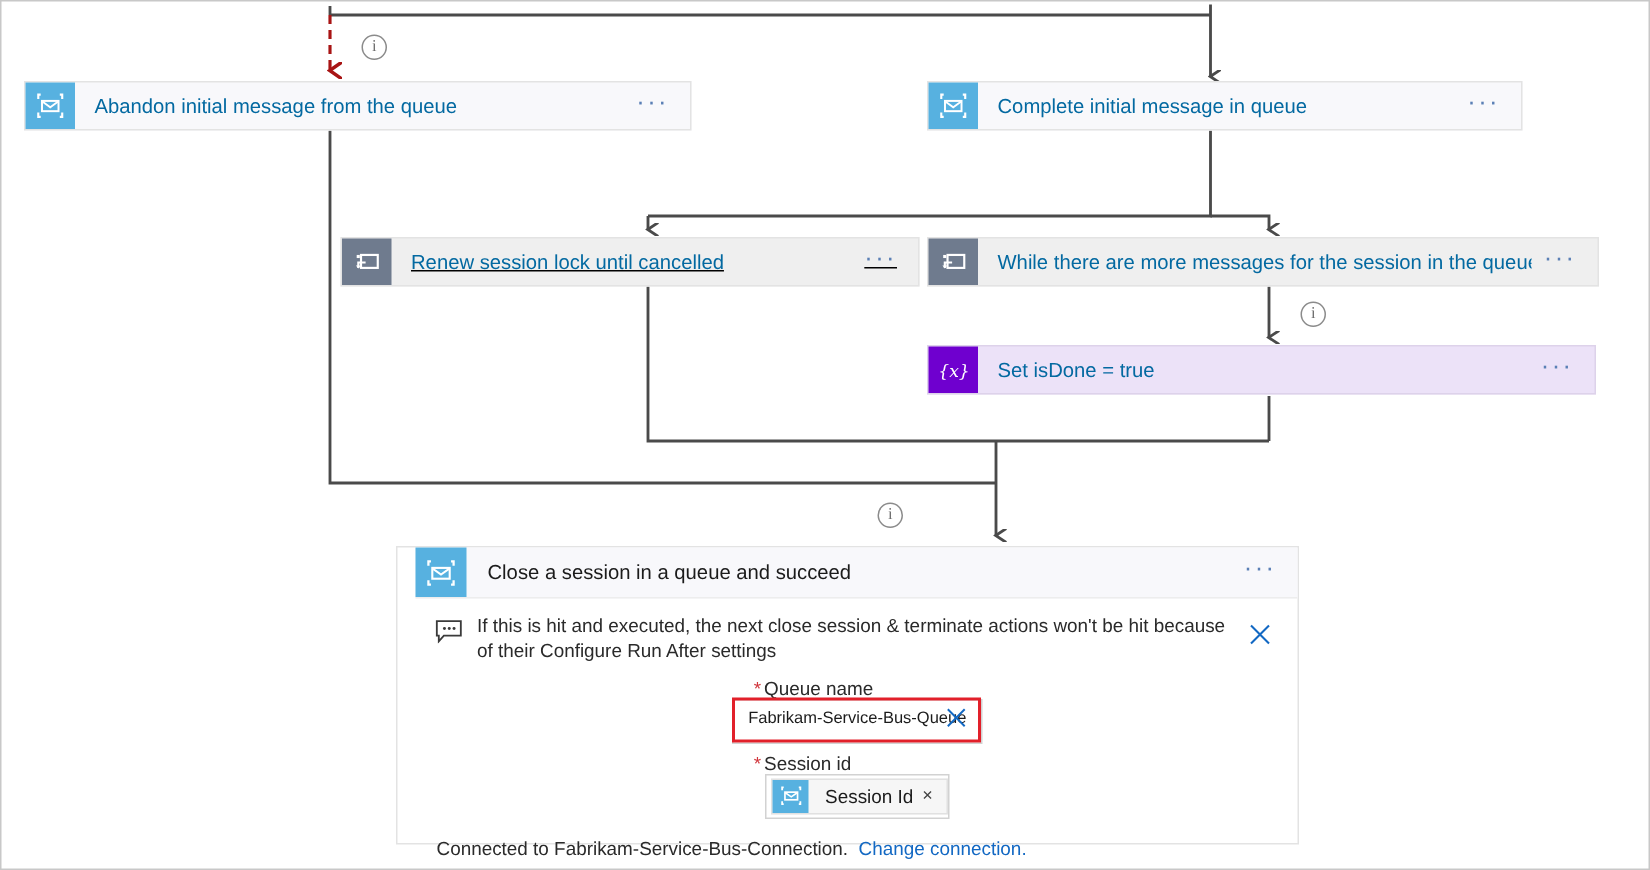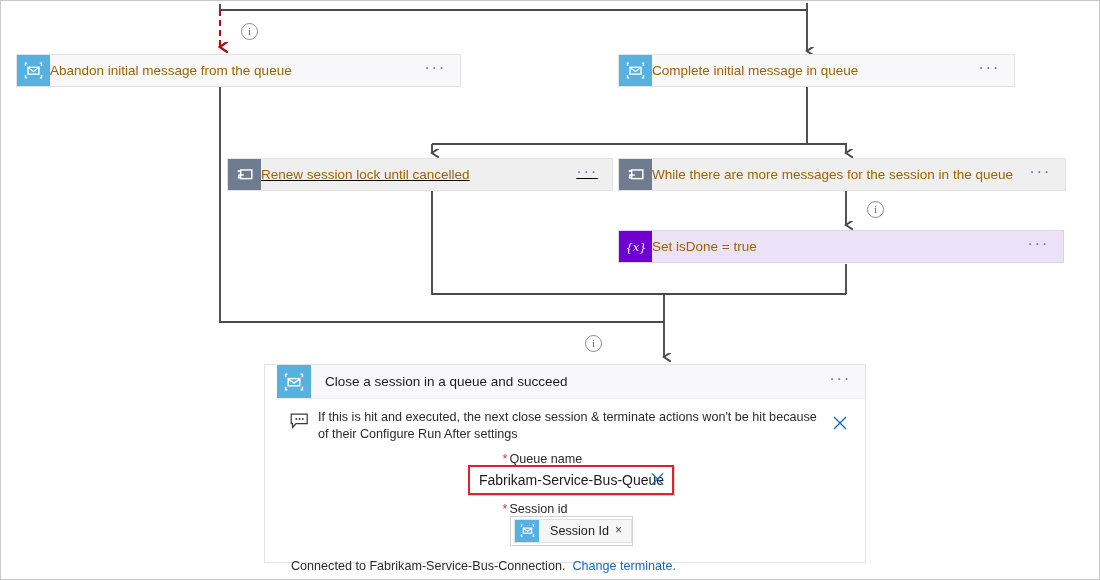--- a/index.html
+++ b/index.html
@@ -38,22 +38,23 @@
     width: 33px;
     min-width: 33px;
     display: flex;
     align-items: center;
     justify-content: center;
   }
   .card .ttl {
     flex: 1 1 auto;
     display: flex;
     align-items: center;
+    padding-left: 13px;
     font-size: 13.5px;
-    color: #a16207;
+    color: #0369a1;
     white-space: nowrap;
     overflow: hidden;
   }
   .card .dots {
     display: flex;
     align-items: center;
     padding: 0 14px 6px 8px;
     color: #5a7fb5;
     font-size: 17px;
     letter-spacing: 1.6px;
@@ -154,21 +155,21 @@
   .fbox {
     flex: 1 1 auto;
     height: 30px;
     border: 1px solid #d2d2d2;
     background: #fff;
     display: flex;
     align-items: center;
     position: relative;
   }
   .fbox .val {
-    font-size: 14px;
+    font-size: 11px;
     color: #1b1b1b;
     padding-left: 11px;
     white-space: nowrap;
   }
   .fbox.redmark .val {
     border: 2px solid #e2202a;
     padding: 2px 8px 3px 9px;
     margin-left: -1px;
     margin-top: -1px;
     line-height: 1;
@@ -387,17 +388,17 @@
               <path d="M4.4,7.1 L10,11.0 L15.6,7.1" fill="none" stroke="#ffffff" stroke-width="1.4"></path>
             </svg>
           </span>
           <span class="tlbl">Session Id</span>
           <span class="tx">×</span>
         </span>
       </div>
     </div>
 
     <div class="connfoot">
-      <span>Connected to Fabrikam-Service-Bus-Connection.</span><a href="#">Change terminate.</a>
+      <span>Connected to Fabrikam-Service-Bus-Connection.</span><a href="#">Change connection.</a>
     </div>
   </div>
 
 </div>
 
 </body></html>

